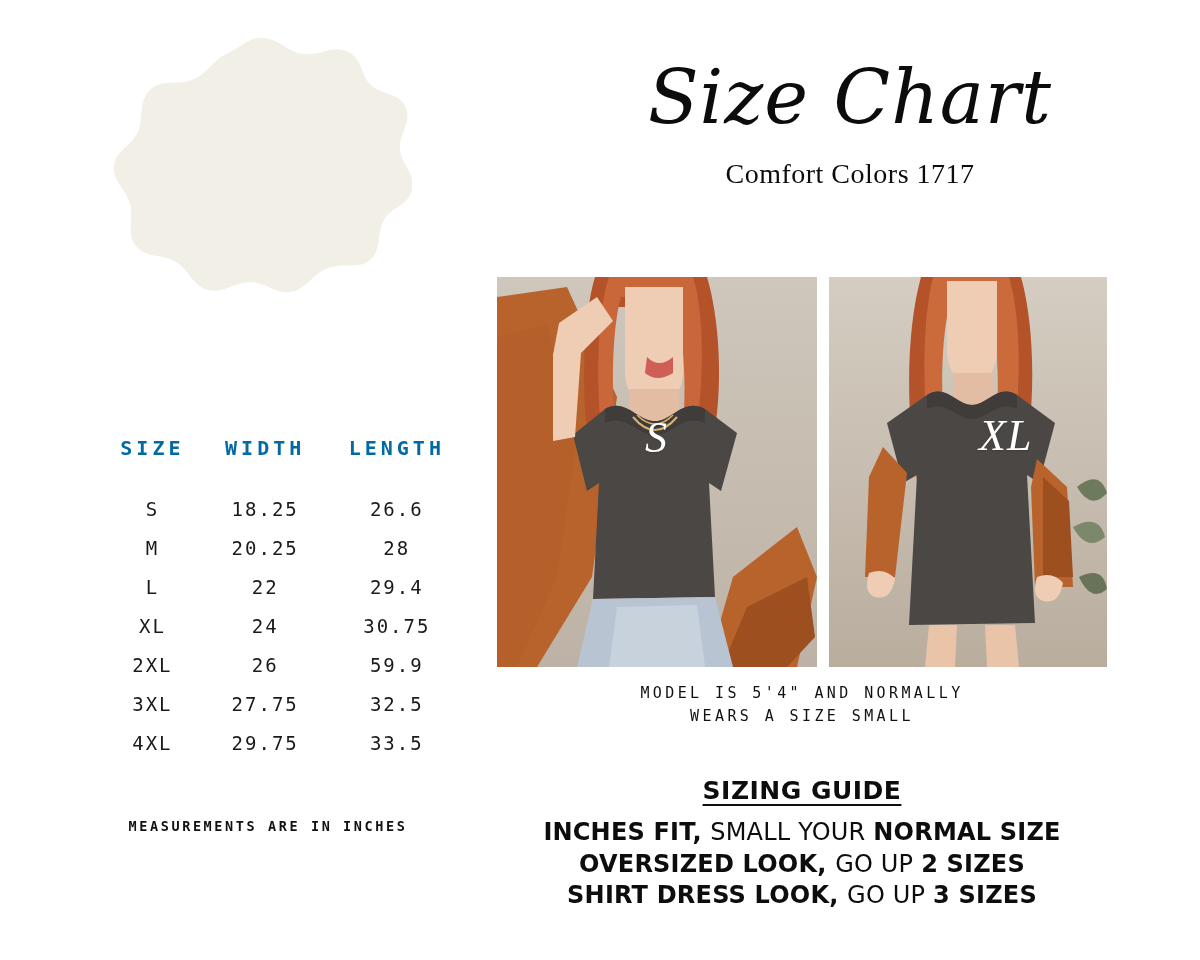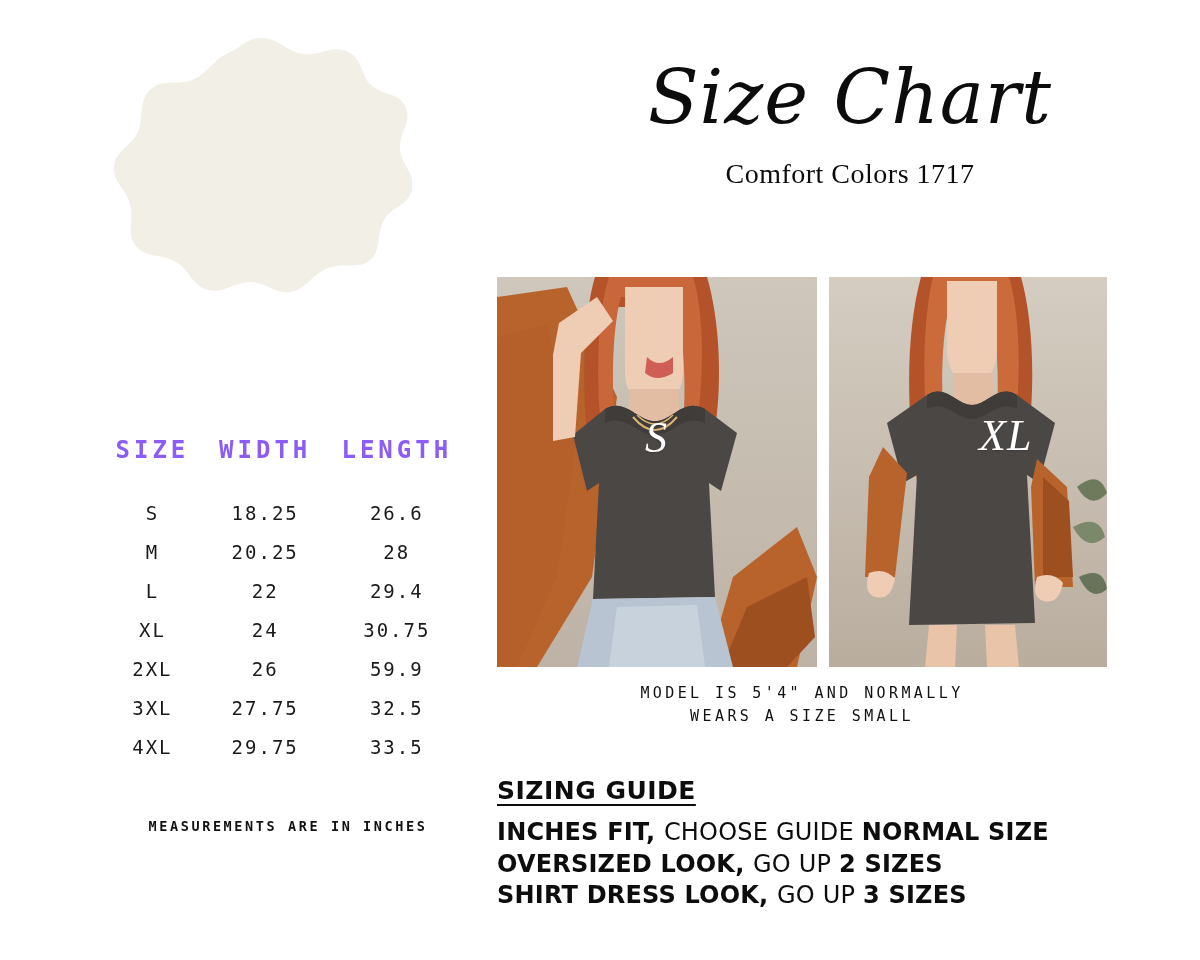--- a/index.html
+++ b/index.html
@@ -17,34 +17,34 @@
     width: 304px; height: 302px;
   }
   .blob-wrap svg { display: block; width: 100%; height: 100%; }
 
   .table-block {
     position: absolute; left: 96px; top: 436px; width: 376px;
   }
   table.size-table { width: 100%; border-collapse: collapse; }
   table.size-table th {
     font-family: "DejaVu Sans Mono", monospace;
-    font-size: 24px; font-weight: 700; color: #8b5cf6;
+    font-size: 20px; font-weight: 700; color: #0369a1;
     letter-spacing: 4px; padding: 0 0 30px 0; text-align: center;
   }
   table.size-table th.c-size { width: 30%; }
   table.size-table th.c-width { width: 30%; }
   table.size-table th.c-length { width: 40%; }
   table.size-table td {
     font-family: "DejaVu Sans Mono", monospace;
     font-size: 19px; color: #1a1a1a; letter-spacing: 2px;
     text-align: center; padding: 8px 0 9px 0;
   }
 
   .measure-note {
-    position: absolute; left: 100px; top: 818px; width: 376px;
+    position: absolute; left: 80px; top: 818px; width: 376px;
     text-align: center;
     font-family: "DejaVu Sans Mono", monospace;
     font-weight: 700; font-size: 13.5px; letter-spacing: 2.6px;
     color: #111;
   }
 
   
   .title {
     position: absolute; left: 640px; top: 62px; width: 420px;
     text-align: center;
@@ -93,21 +93,21 @@
   .model-note {
     position: absolute; left: 497px; top: 682px; width: 610px;
     text-align: center;
     font-family: "DejaVu Sans Mono", monospace;
     font-size: 15px; letter-spacing: 3.4px; color: #111;
     line-height: 1.55;
   }
 
   .guide {
     position: absolute; left: 497px; top: 776px; width: 610px;
-    text-align: left;
+    text-align: center;
   }
   .guide .guide-title {
     font-family: "DejaVu Sans", sans-serif;
     font-weight: 700;
     font-size: 25px;
     letter-spacing: 0.5px;
     color: #0d0d0d;
     text-decoration: underline;
     text-underline-offset: 5px;
     margin-bottom: 12px;
@@ -291,21 +291,21 @@
   </div>
 
   <div class="model-note">
     <div>MODEL IS 5'4" AND NORMALLY</div>
     <div>WEARS A SIZE SMALL</div>
   </div>
 
   <div class="guide">
     <div class="guide-title">SIZING GUIDE</div>
     <div class="line">
-      <span class="bold">INCHES FIT, </span><span class="light">CHOOSE GUIDE </span><span class="bold">NORMAL SIZE</span>
+      <span class="bold">INCHES FIT, </span><span class="light">SMALL YOUR </span><span class="bold">NORMAL SIZE</span>
     </div>
     <div class="line">
       <span class="bold">OVERSIZED LOOK, </span><span class="light">GO UP </span><span class="bold">2 SIZES</span>
     </div>
     <div class="line">
       <span class="bold">SHIRT DRESS LOOK, </span><span class="light">GO UP </span><span class="bold">3 SIZES</span>
     </div>
   </div>
 
 </div>

